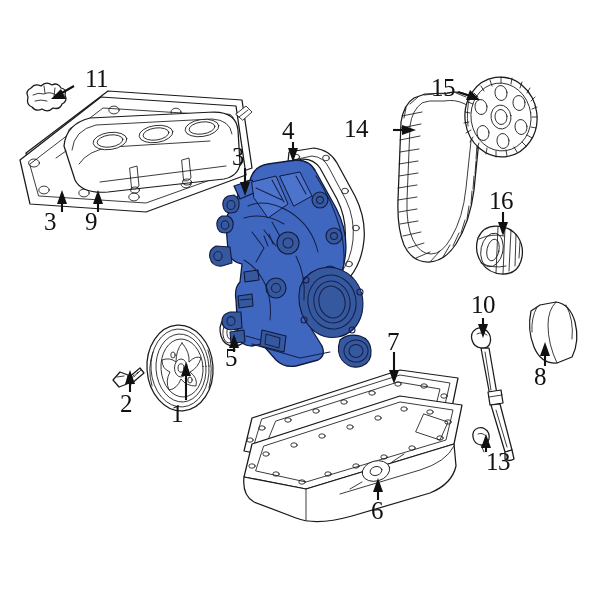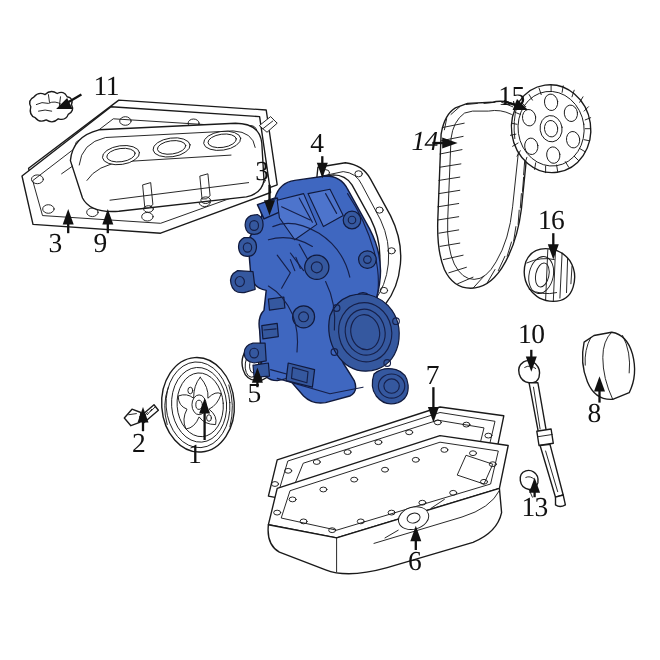--- a/index.html
+++ b/index.html
@@ -526,18 +526,18 @@
   <div class="callout-num" style="left:232px; top:144px;">3</div>
   <div class="callout-num" style="left:282px; top:118px;">4</div>
   <div class="callout-num" style="left:225px; top:345px;">5</div>
   <div class="callout-num" style="left:371px; top:498px;">6</div>
   <div class="callout-num" style="left:387px; top:329px;">7</div>
   <div class="callout-num" style="left:534px; top:364px;">8</div>
   <div class="callout-num" style="left:85px; top:209px;">9</div>
   <div class="callout-num" style="left:44px; top:209px;">3</div>
   <div class="callout-num" style="left:70px; top:66px;margin-left:15px;">11</div>
   <div class="callout-num" style="left:471px; top:292px;">10</div>
-  <div class="callout-num" style="left:474px; top:449px;">13</div>
-  <div class="callout-num" style="left:374px; top:116px;font-style:italic;">14</div>
-  <div class="callout-num" style="left:453px; top:75px;">15</div>
+  <div class="callout-num" style="left:486px; top:449px;">13</div>
+  <div class="callout-num" style="left:344px; top:116px;">14</div>
+  <div class="callout-num" style="left:431px; top:75px;">15</div>
   <div class="callout-num" style="left:489px; top:188px;">16</div>
 
 </div>
 
 </body></html>

